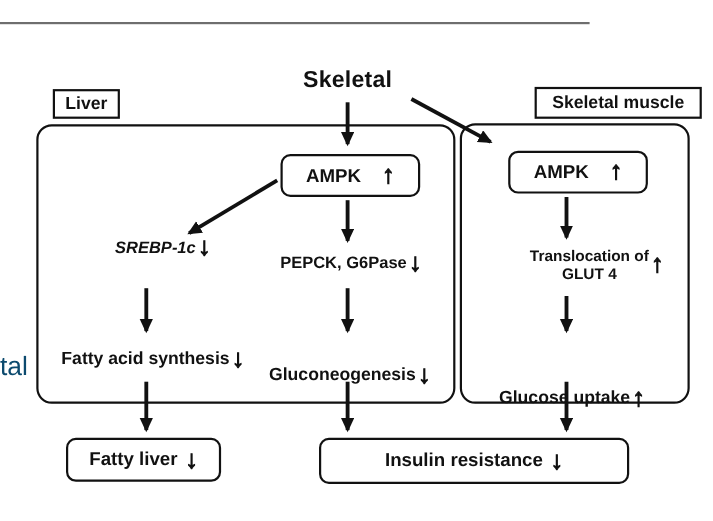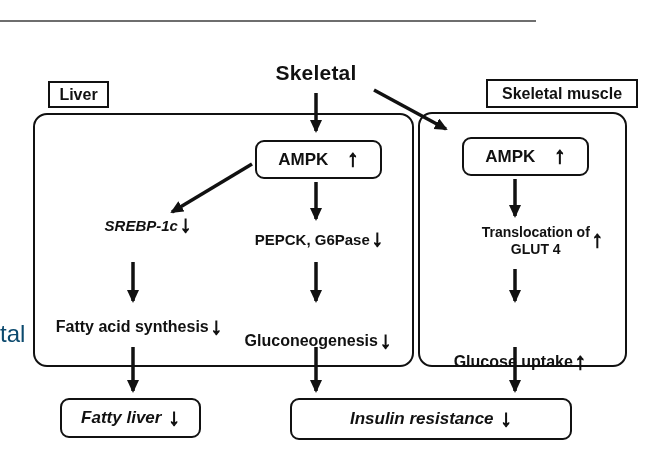--- a/index.html
+++ b/index.html
@@ -25,21 +25,21 @@
   .row{transform:translateX(-50%);display:flex;align-items:center;white-space:nowrap;
     font-weight:bold;z-index:10;}
   .srebp{left:148px;top:215px;font-size:15px;font-style:italic;}
   .pepck{left:319px;top:229px;font-size:15px;}
   .transloc{left:520px;top:224px;font-size:14px;}
   .transloc .col{display:flex;flex-direction:column;align-items:center;line-height:1.2;margin-left:45px;}
   .fattyacid{left:139px;top:317px;font-size:16px;}
   .gluconeo{left:318px;top:331px;font-size:16px;}
   .glucose{left:520px;top:319px;font-size:16px;margin-top:33px;}
   .outcome{border:2px solid #111;border-radius:9px;background:#fff;display:flex;align-items:center;
-    justify-content:center;gap:5px;font-weight:bold;z-index:10;white-space:nowrap;font-style:italic;}
+    justify-content:center;gap:5px;font-weight:bold;z-index:10;white-space:nowrap;}
   .fattyliver-box{left:60px;top:398px;width:137px;height:36px;font-size:17px;}
   .insulin-box{left:290px;top:398px;width:278px;height:38px;font-size:17px;}
   .ar{font-size:23px;line-height:0.9;font-weight:bold;-webkit-text-stroke:1px #111;
     position:relative;top:-1px;margin-left:2px;}
   .connectors{position:absolute;left:0;top:0;z-index:5;pointer-events:none;}
 </style>
 </head>
 <body>
 
 <div class="canvas">

